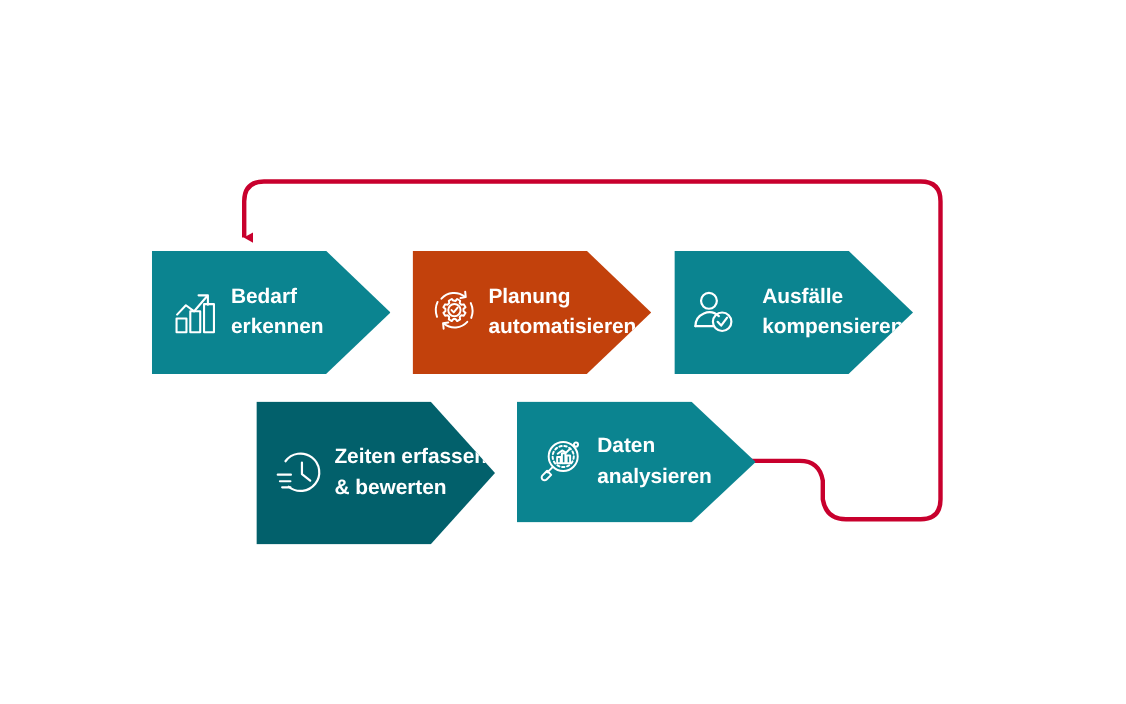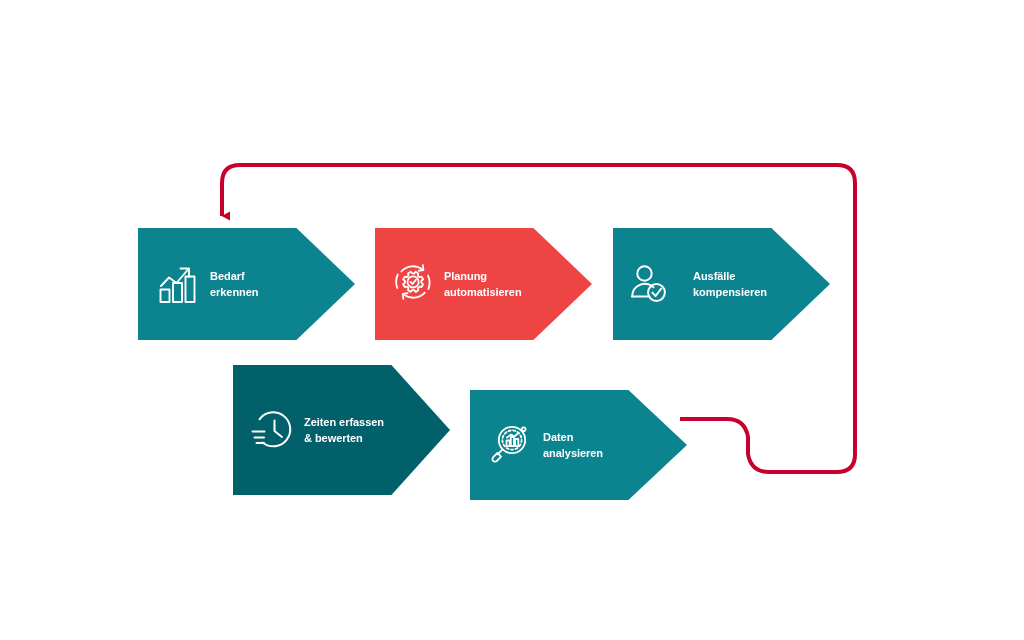--- a/index.html
+++ b/index.html
@@ -35,21 +35,21 @@
   }
   .chevron .icon-wrap {
     flex: 0 0 auto;
     display: flex;
     align-items: center;
     justify-content: center;
   }
   .chevron .label {
     color: #ffffff;
     font-weight: bold;
-    font-size: 11px;
+    font-size: 19px;
     line-height: 1.48;
     white-space: pre-line;
     letter-spacing: -0.05px;
   }
 </style>
 </head>
 <body>
 
 <div id="canvas">
 
@@ -82,21 +82,21 @@
         <rect x="17" y="21" width="9" height="19"></rect>
         <rect x="29.5" y="14.5" width="9" height="25.5"></rect>
         <polyline points="5,24 13,15.5 20.5,21 32,7.5"></polyline>
         <polyline points="24.5,6.5 33,6.5 33,15"></polyline>
       </svg>
     </span>
     <span class="label">Bedarf
 erkennen</span>
   </div>
 
-  <div class="chevron" style="left:375px; top:228px; width:217px; height:112px; background:#ef4444;
+  <div class="chevron" style="left:375px; top:228px; width:217px; height:112px; background:#c2410c;
               clip-path: polygon(0 0, 73% 0, 100% 50%, 73% 100%, 0 100%);
               padding-left:14px; gap:9px;align-items:center;">
     <span class="icon-wrap">
       <svg width="46" height="46" viewBox="0 0 46 46" fill="none" stroke="#ffffff" stroke-width="1.8" stroke-linecap="round" stroke-linejoin="round">
         <path d="M23,12.2 L25.2,12.6 L26.6,10.8 L29.3,12.4 L28.9,14.6 L30.4,16.1
                  L32.6,15.7 L34.2,18.4 L32.4,19.8 L32.4,21.9 L34.2,23.3
                  L32.6,26 L30.4,25.6 L28.9,27.1 L29.3,29.3 L26.6,30.9
                  L25.2,29.1 L23.1,29.1 L21.7,30.9 L19,29.3 L19.4,27.1
                  L17.9,25.6 L15.7,26 L14.1,23.3 L15.9,21.9 L15.9,19.8
                  L14.1,18.4 L15.7,15.7 L17.9,16.1 L19.4,14.6 L19,12.4
@@ -142,21 +142,21 @@
         <line x1="5.5" y1="30.5" x2="15" y2="30.5"></line>
         <line x1="7.5" y1="36" x2="15" y2="36"></line>
       </svg>
     </span>
     <span class="label">Zeiten erfassen
 &amp; bewerten</span>
   </div>
 
   <div class="chevron" style="left:470px; top:365px; width:217px; height:110px; background:#0b8490;
               clip-path: polygon(0 0, 73% 0, 100% 50%, 73% 100%, 0 100%);
-              padding-left:18px; gap:11px;margin-top:25px;">
+              padding-left:18px; gap:11px;">
     <span class="icon-wrap">
       <svg width="44" height="44" viewBox="0 0 44 44" fill="none" stroke="#ffffff" stroke-width="1.8" stroke-linecap="round" stroke-linejoin="round">
         <circle cx="24" cy="17" r="13.2"></circle>
         <circle cx="24" cy="17" r="9.6" stroke-dasharray="2.2 2.4"></circle>
         <rect x="18.5" y="17.5" width="3.2" height="5.6"></rect>
         <rect x="22.8" y="14" width="3.2" height="9.1"></rect>
         <rect x="27.1" y="16" width="3.2" height="7.1"></rect>
         <polyline points="19,14.5 23,11.5 26.5,13.5 30.5,9.8"></polyline>
         <line x1="14.6" y1="26.4" x2="9.6" y2="31.4"></line>
         <path d="M9.4,30 L5.2,34.2 A2.6,2.6 0 0,0 5.2,37.9

